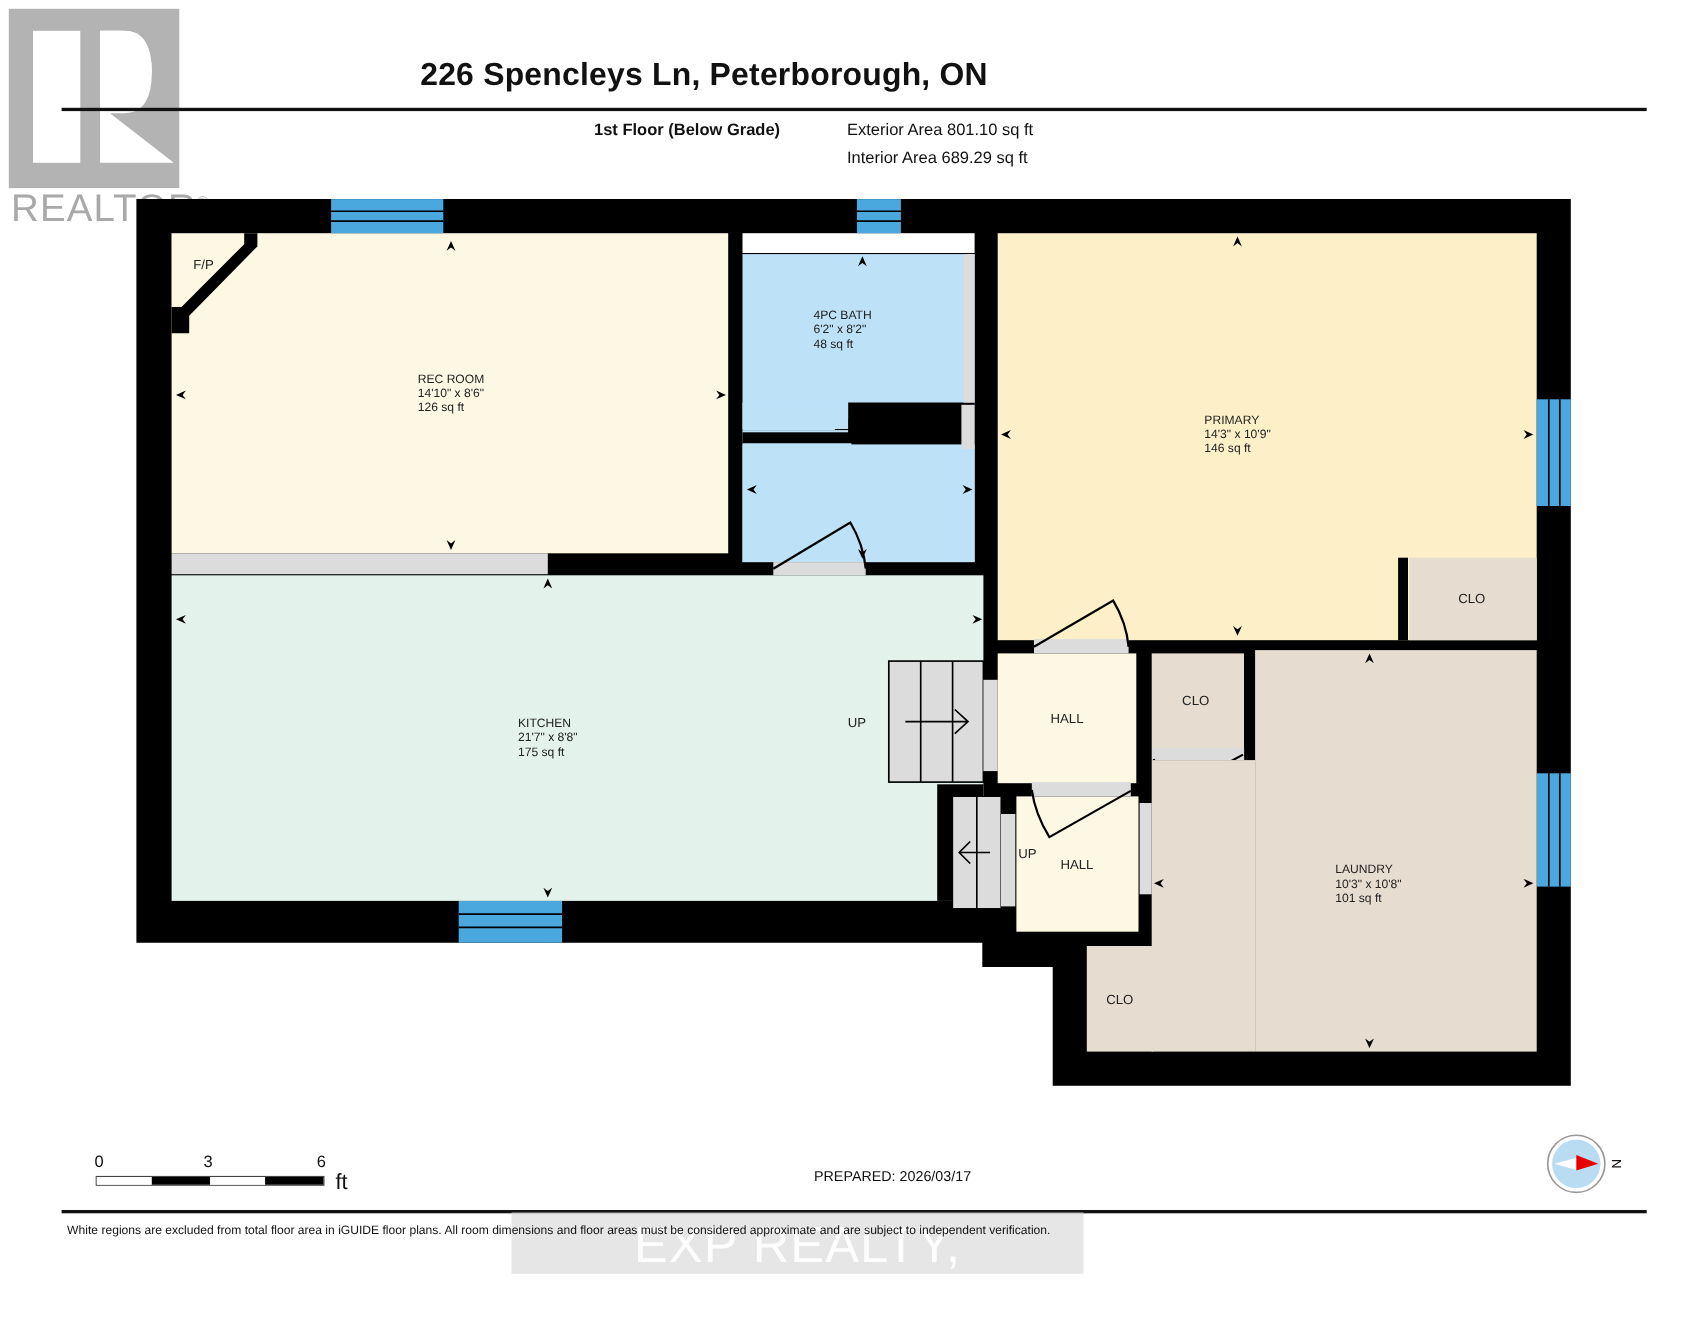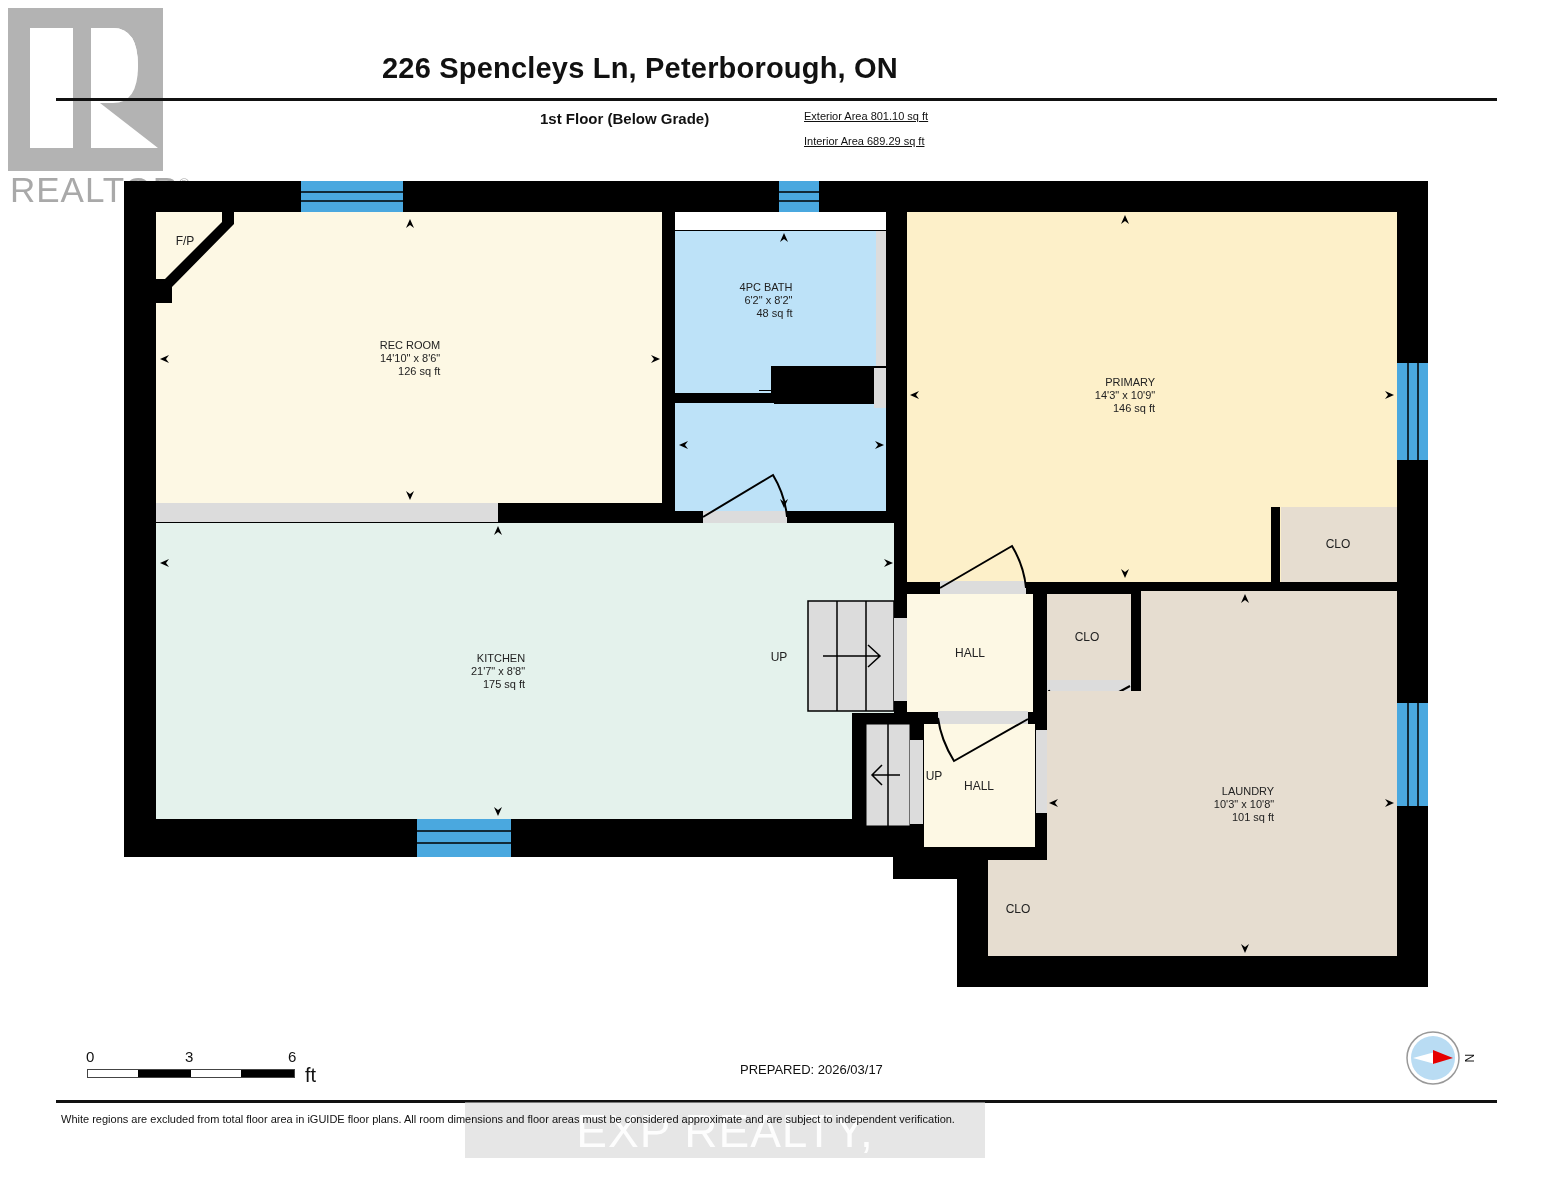--- a/index.html
+++ b/index.html
@@ -2,25 +2,25 @@
 <html><head>
 <meta charset="utf-8">
 <style>
   html, body { margin: 0; padding: 0; background: #ffffff; }
   body { width: 1553px; height: 1200px; position: relative; overflow: hidden;
          font-family: "Liberation Sans", sans-serif; color: #111; }
   .abs { position: absolute; }
   .title { left: 0; width: 1280px; top: 52px; text-align: center; font-size: 29px; font-weight: bold; letter-spacing: 0.2px; }
   .rule { left: 56px; width: 1441px; height: 3px; background: #111; }
   .floor-name { top: 110px; left: 540px; width: 238px; text-align: left; font-size: 15px; font-weight: bold; }
-  .area { left: 804px; font-size: 11px; text-decoration: underline; }
+  .area { left: 770px; font-size: 15px; }
   .logo { left: 8px; top: 8px; width: 155px; height: 163px; background: #b3b3b3; }
   .logo-r { left: 10px; top: 170px; font-size: 35px; color: #a9a9a9; letter-spacing: 1px; }
   .logo-r sup { font-size: 14px; }
-  .room-label { text-align: right; font-size: 11px; line-height: 13px; color: #222; white-space: nowrap; transform: translateX(-50%); }
+  .room-label { text-align: left; font-size: 11px; line-height: 13px; color: #222; white-space: nowrap; transform: translateX(-50%); }
   .small-label { font-size: 12px; color: #222; white-space: nowrap; transform: translateX(-50%); }
   .scale-num { font-size: 15px; }
   .prepared { left: 740px; top: 1062px; font-size: 13px; }
   .disclaimer { left: 61px; top: 1113px; font-size: 11px; }
   .watermark { left: 465px; top: 1102px; width: 520px; height: 56px; background: rgba(210,210,210,0.55);
                font-size: 46px; color: rgba(255,255,255,0.9); text-align: center; line-height: 58px; letter-spacing: 1px; }
   .compass-n { left: 1465px; top: 1051px; font-size: 12px; transform: rotate(90deg); }
 </style>
 </head>
 <body>

